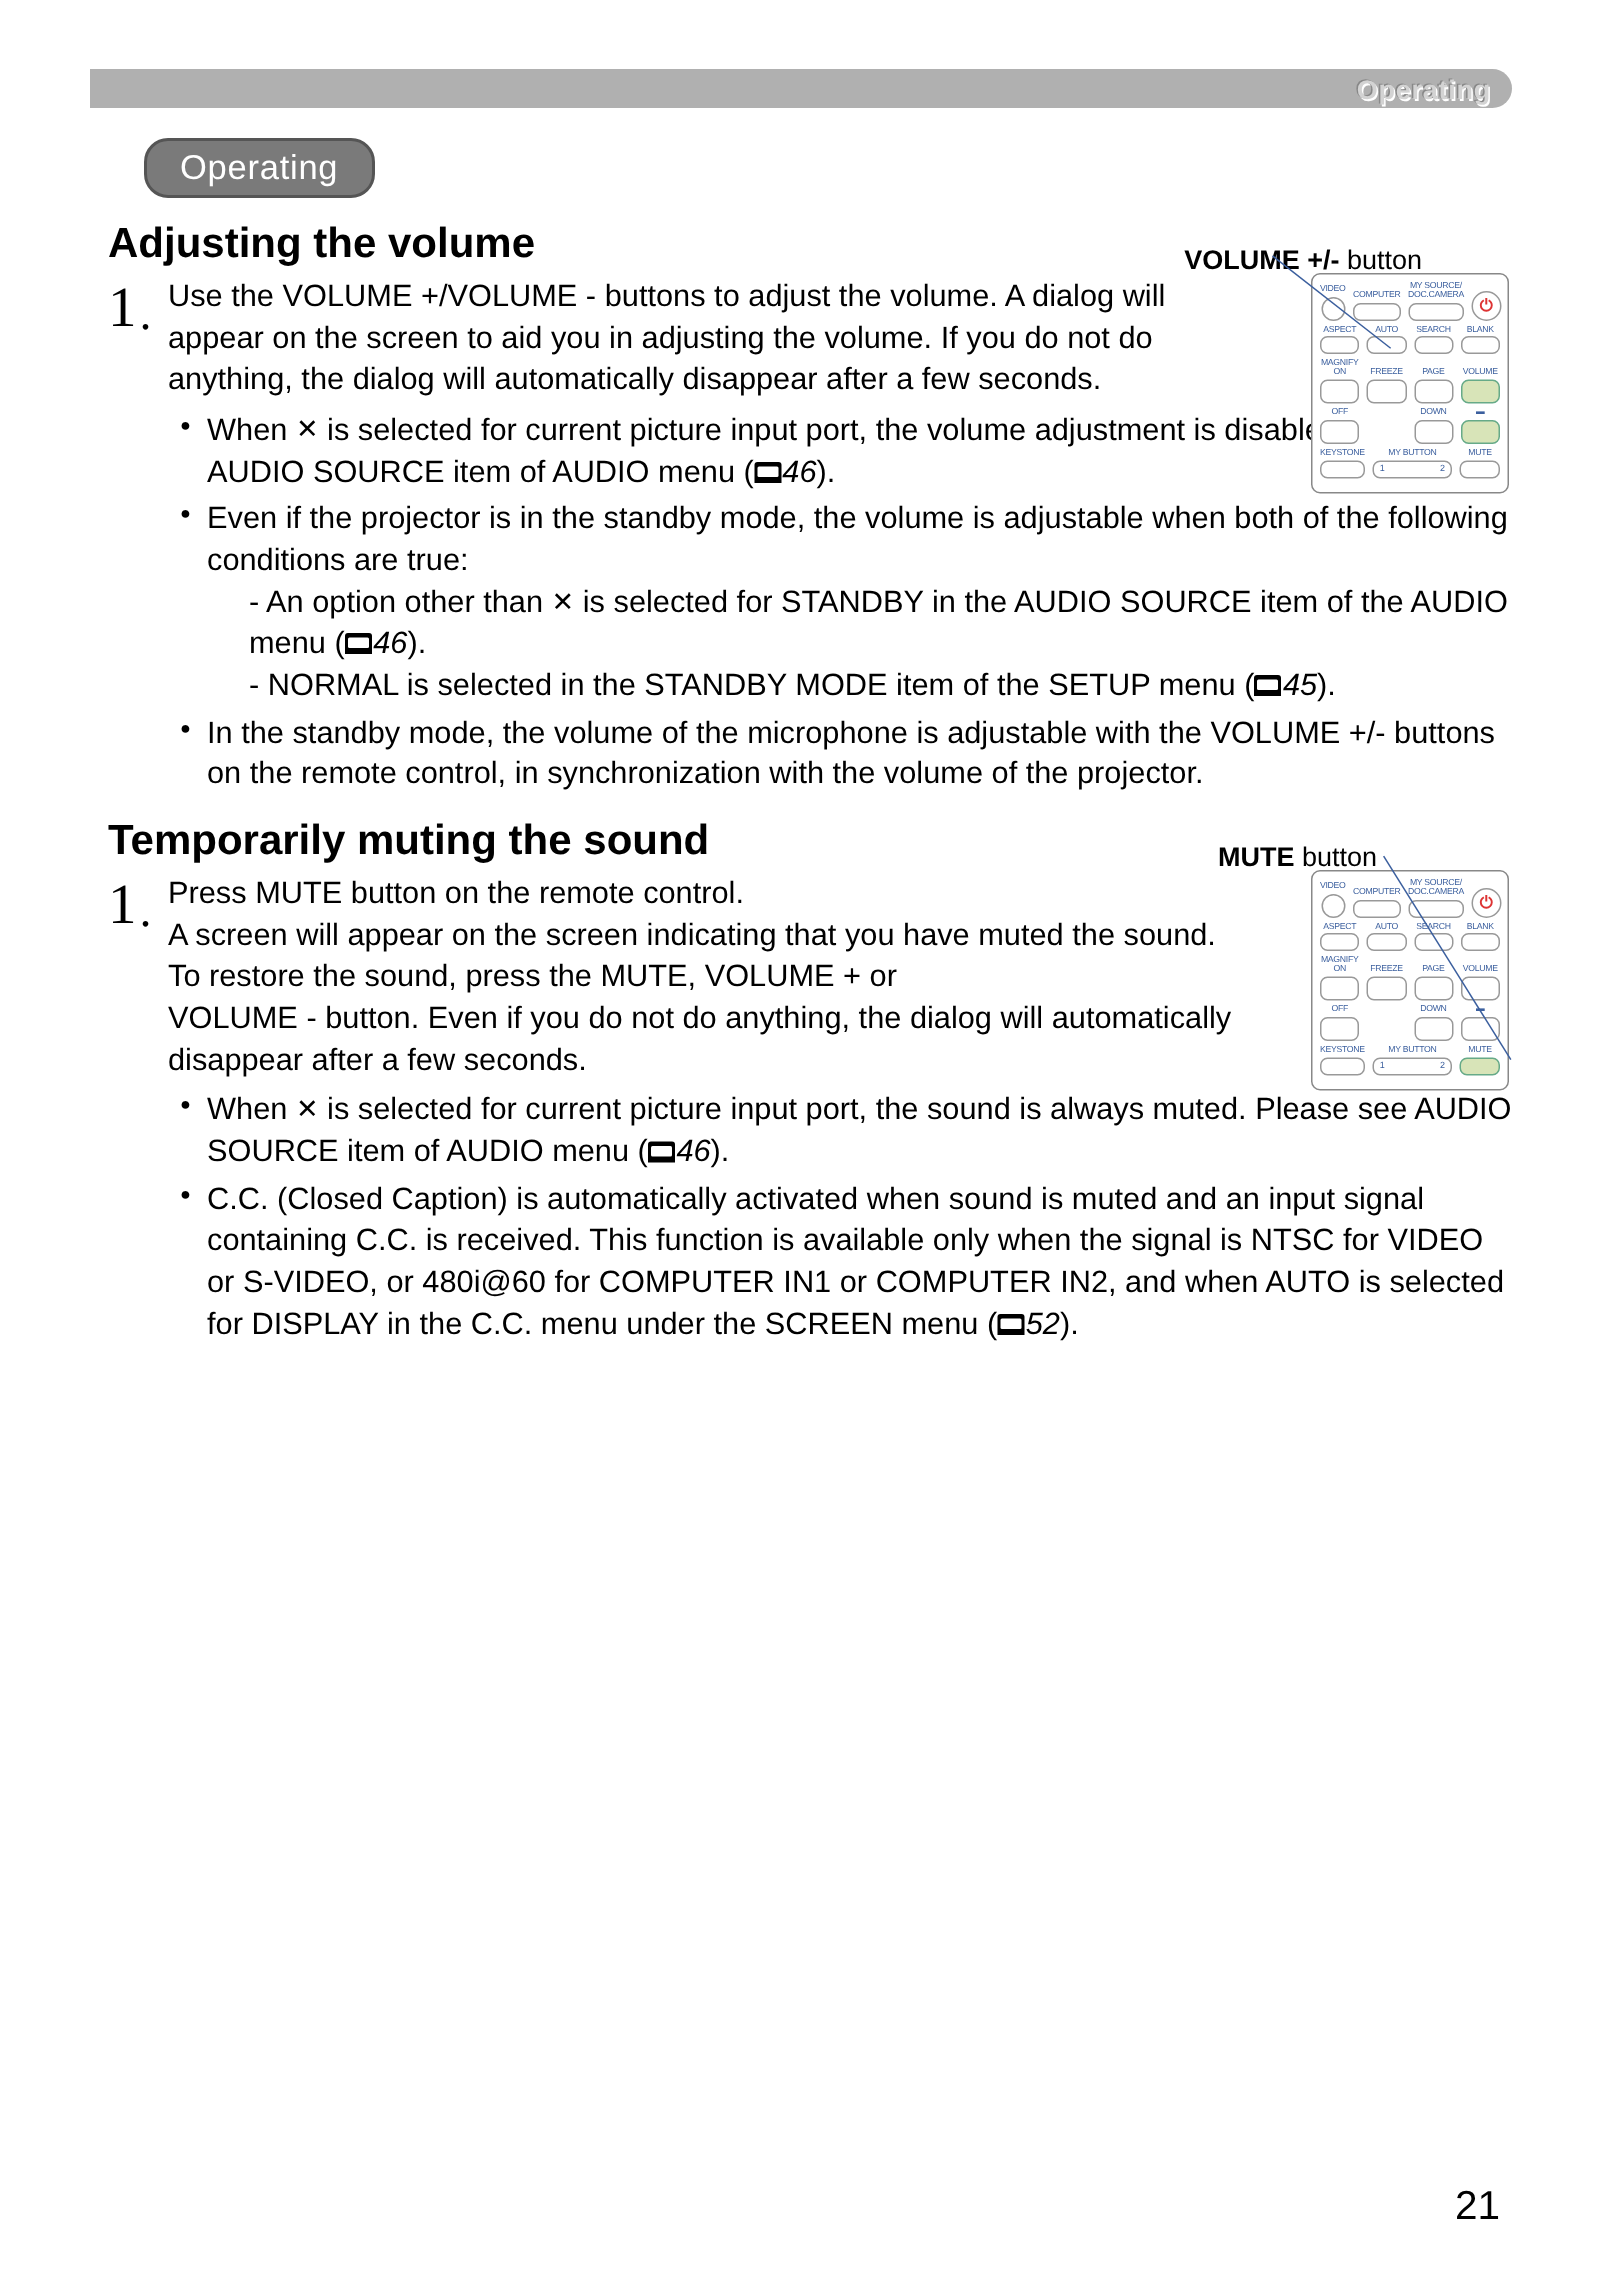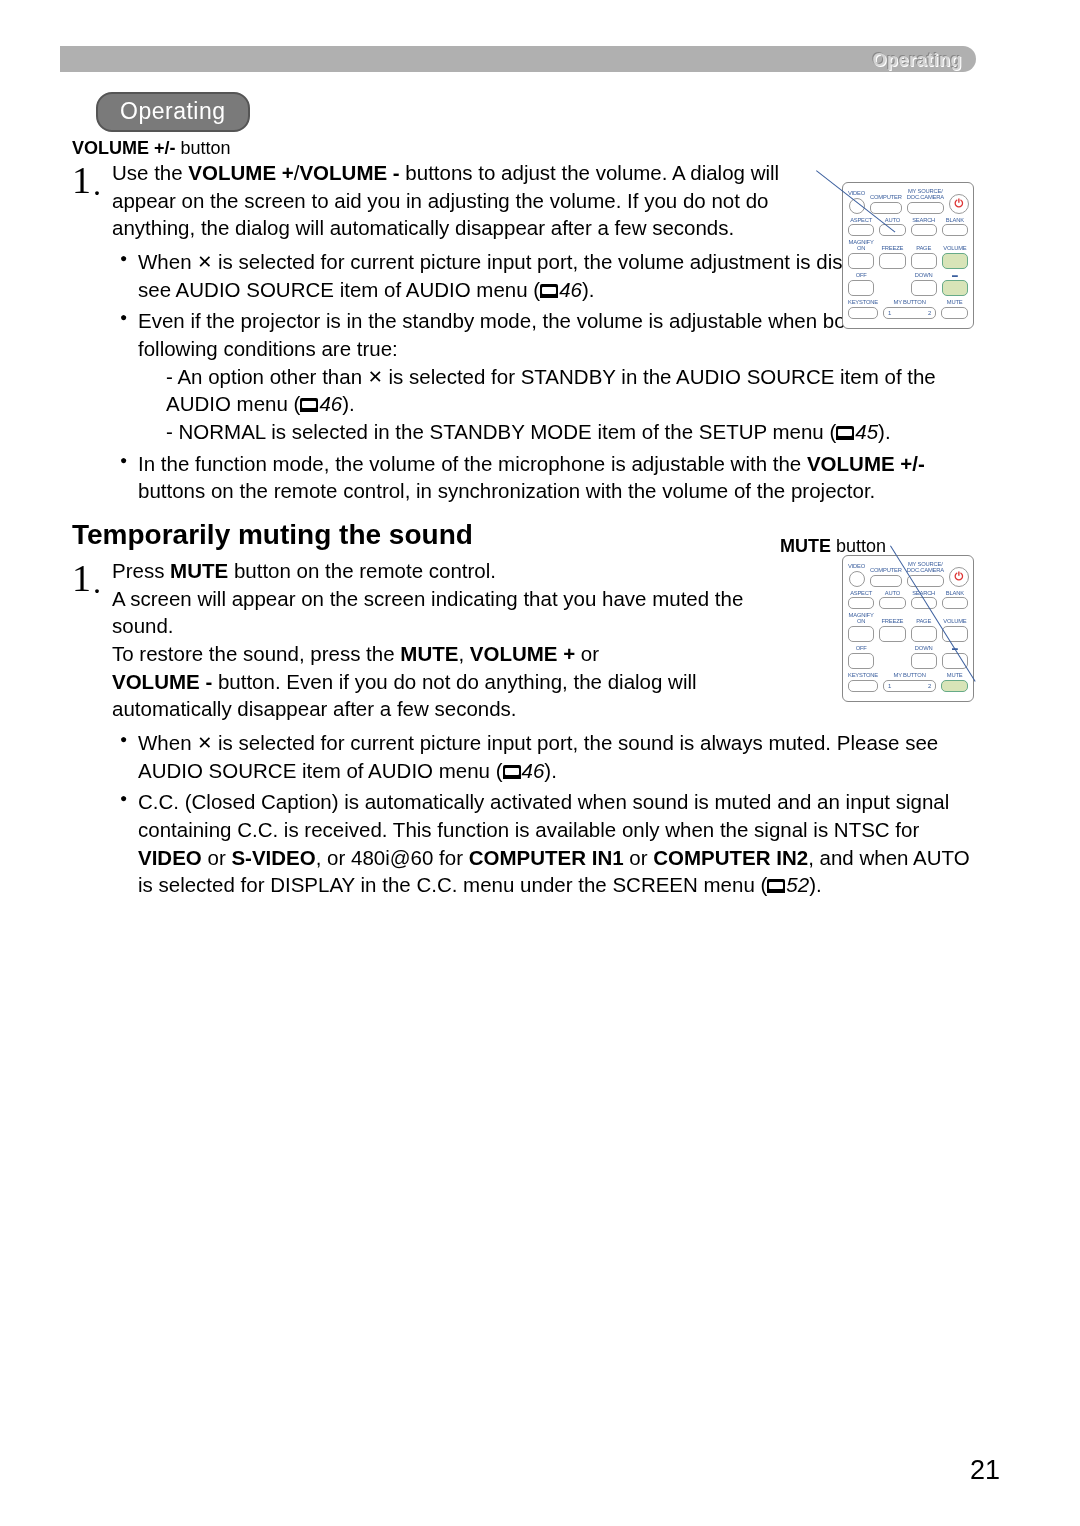--- a/index.html
+++ b/index.html
@@ -6,21 +6,21 @@
     margin: 0;
     padding: 0;
     font-family: Arial, Helvetica, sans-serif;
     background: #fff;
     width: 1080px;
     height: 1526px;
     position: relative;
     color: #000;
   }
   .page {
-    padding: 46px 104px 0 72px;
+    padding: 46px 72px 0 72px;
     box-sizing: border-box;
   }
   .topbar {
     height: 26px;
     background: #b0b0b0;
     border-radius: 0 14px 14px 0;
     margin-left: -12px;
     position: relative;
   }
   .topbar-label {
@@ -193,35 +193,36 @@
     width:18px;height:18px;border:1px solid #999;border-radius:50%;
     display:flex;align-items:center;justify-content:center;
     color:#d33;font-size:11px;font-weight:bold;
   }
   .mybtn-bar{
     border:1px solid #999;border-radius:5px;height:12px;width:100%;
     display:flex;justify-content:space-between;padding:0 4px;box-sizing:border-box;
     font-size:6px;color:#3b5f9e;align-items:center;
   }
   .sec2 { }
-  .step-body b, ul.bullets b { font-weight: bold; }
+  .step-body b, ul.bullets b { font-weight: normal; }
 </style>
 </head>
 <body>
 
 <div class="page">
   <div class="topbar">
     <span class="topbar-label">Operating</span>
   </div>
 
   <div class="pill">Operating</div>
 
   
   <div class="block">
     <div class="head-row">
+      <h2 class="section-title">Adjusting the volume</h2>
       <div class="callout" style="margin-right:60px;">
         <b>VOLUME +/-</b><span> button</span>
       </div>
     </div>
 
     <div class="step">
       <div class="step-num"><span>1</span><span class="dot">.</span></div>
       <div class="step-body" style="padding-right:170px;">
         <span>Use the </span><b>VOLUME +</b><span>/</span><b>VOLUME -</b><span> buttons to adjust the volume. A dialog will appear on the screen to aid you in adjusting the volume. If you do not do anything, the dialog will automatically disappear after a few seconds.</span>
       </div>
@@ -234,21 +235,21 @@
       <li>
         <span>Even if the projector is in the standby mode, the volume is adjustable when both of the following conditions are true:</span>
         <div class="indent">
           <span>- An option other than </span><span class="x-icon">✕</span><span> is selected for STANDBY in the AUDIO SOURCE item of the AUDIO menu (</span><span class="book-icon"></span><span class="ref">46</span><span>).</span>
         </div>
         <div class="indent">
           <span>- NORMAL is selected in the STANDBY MODE item of the SETUP menu (</span><span class="book-icon"></span><span class="ref">45</span><span>).</span>
         </div>
       </li>
       <li>
-        <span>In the function mode, the volume of the microphone is adjustable with the </span><b>VOLUME +/-</b><span> buttons on the remote control, in synchronization with the volume of the projector.</span>
+        <span>In the standby mode, the volume of the microphone is adjustable with the </span><b>VOLUME +/-</b><span> buttons on the remote control, in synchronization with the volume of the projector.</span>
       </li>
     </ul>
 
     <div class="remote-wrap" style="top:44px; right:-6px;">
       <div class="remote-pointer" style="left:-16px; top:-12px; transform:rotate(38deg); width:100px;"></div>
       <div class="remote">
         <div class="row">
           <div class="cell">
               <span class="rlabel">VIDEO</span>
               <div class="rbtn round"></div>

